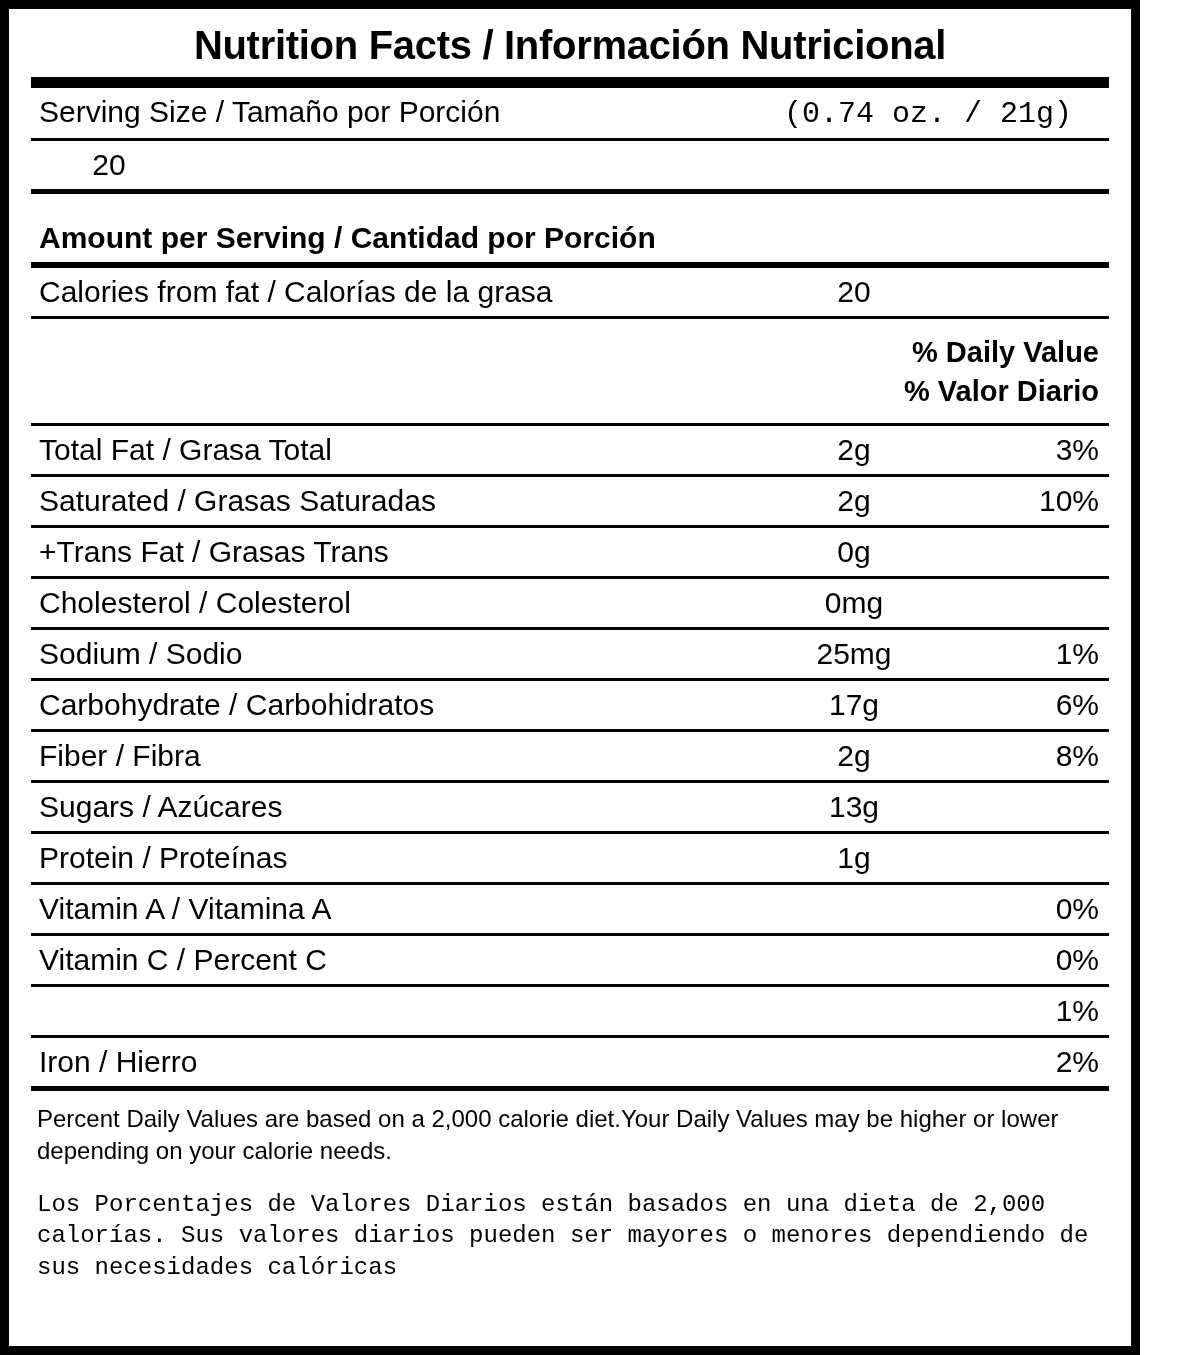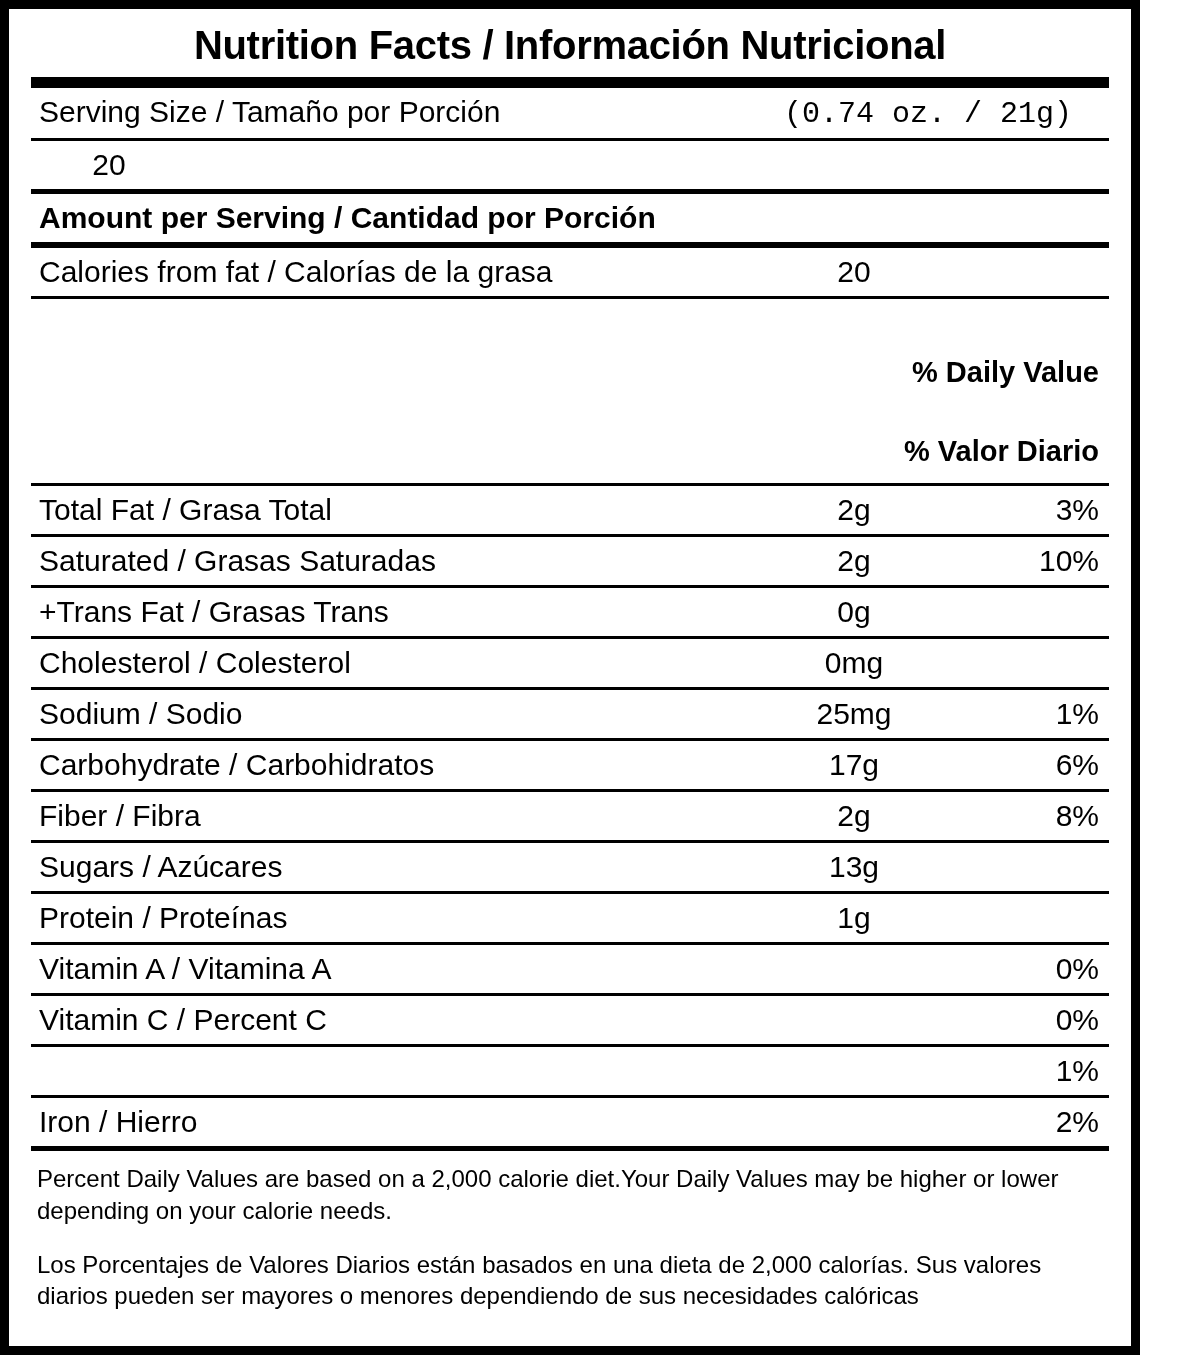--- a/index.html
+++ b/index.html
@@ -57,49 +57,49 @@
     flex: 0 0 140px;
     text-align: center;
     white-space: nowrap;
   }
   .row .dv {
     flex: 1 1 auto;
     text-align: right;
     padding-right: 10px;
     white-space: nowrap;
   }
-  .row.bold .name { font-weight: bold; }
+  .row.bold .name { font-weight: bold; margin-top: 20px; }
   .serving-row .name { flex: 0 0 745px; }
   .serving-row .val-wide {
     flex: 1 1 auto;
     text-align: left;
     font-family: Liberation Mono, monospace;
   }
   .servings-row .val {
     flex: 0 0 140px;
     text-align: center;
   }
   .dv-header {
     text-align: right;
     font-weight: bold;
     font-size: 29px;
     padding-right: 10px;
     line-height: 1.35;
-    margin-top: 40px;
   }
   .dv-block {
     padding: 14px 0 12px 0;
   }
   .footnote {
     font-size: 24px;
     line-height: 1.32;
     padding: 12px 6px 0 6px;
   }
   .footnote.second {
     padding-top: 22px;
+    font-family: Liberation Mono, monospace;
   }
 </style>
 </head>
 <body>
 
 <div class="label-frame">
 
   <div class="title">Nutrition Facts / Información Nutricional</div>
 
   <div class="rule-thick"></div>

